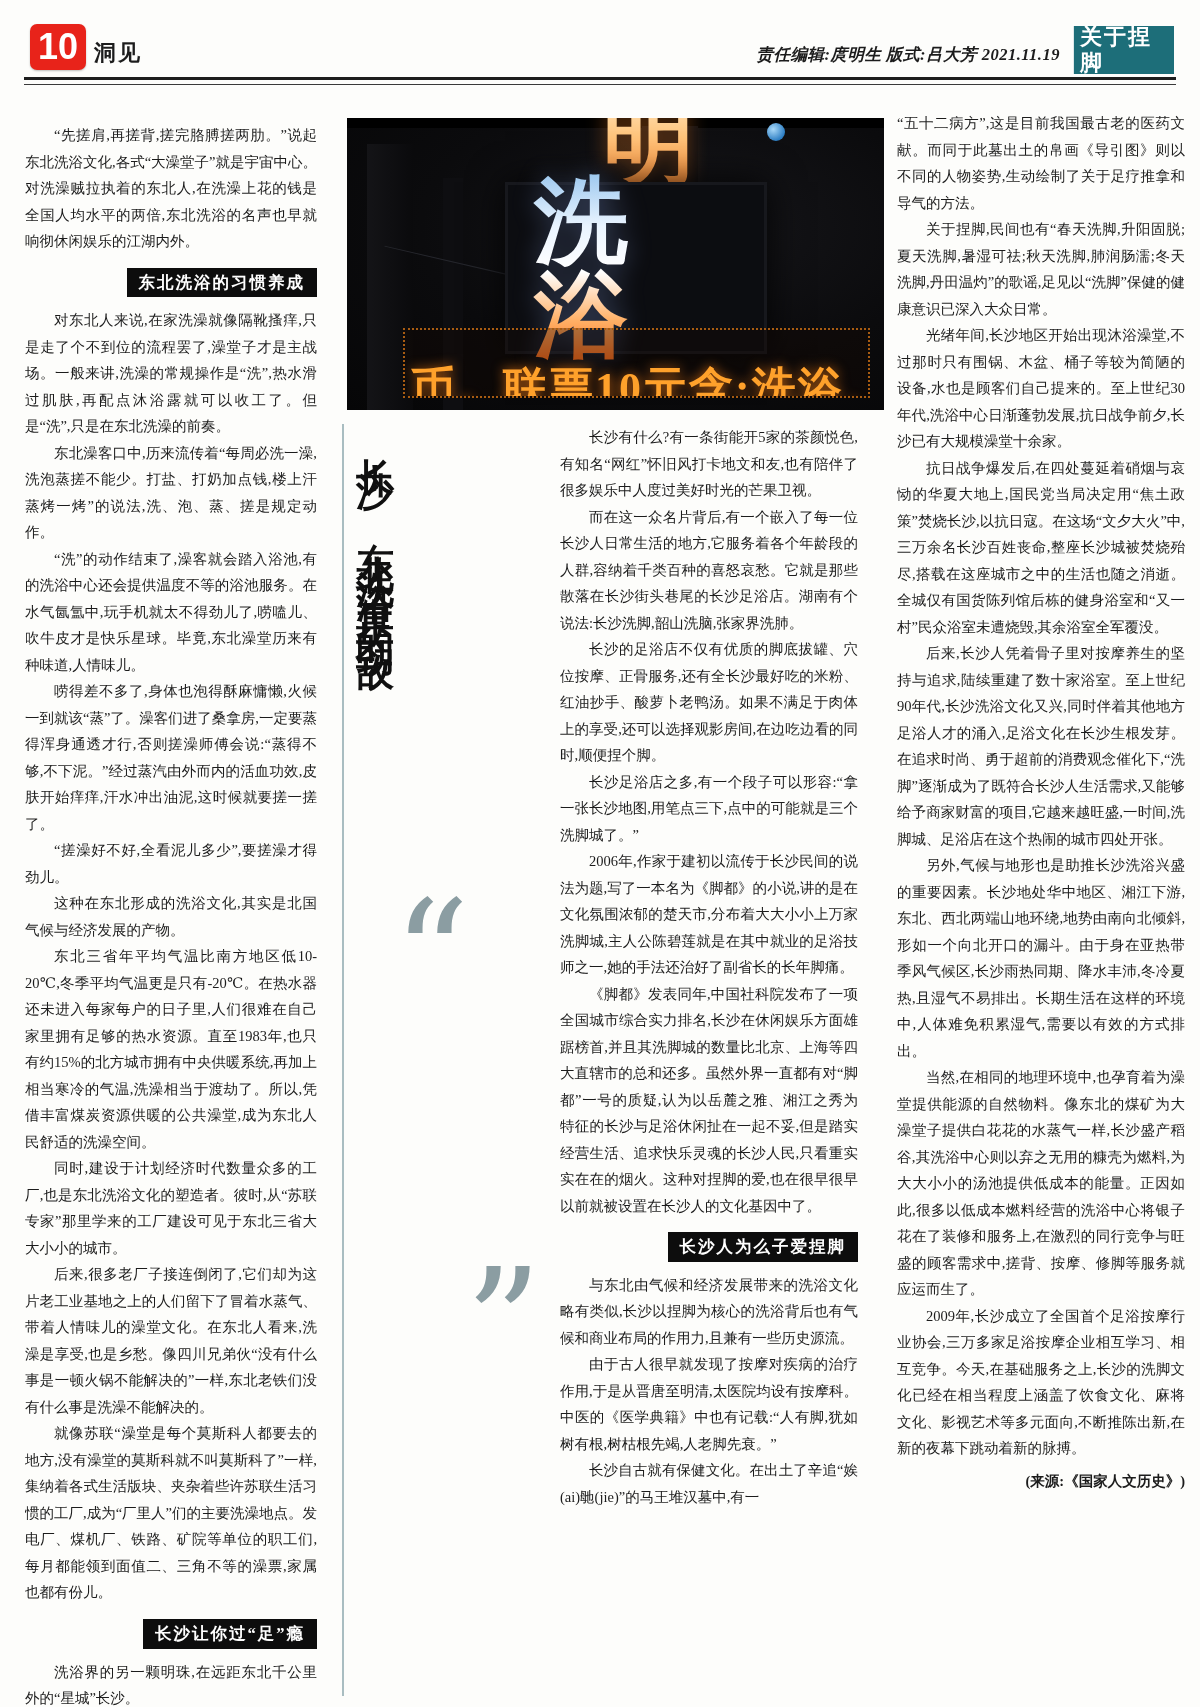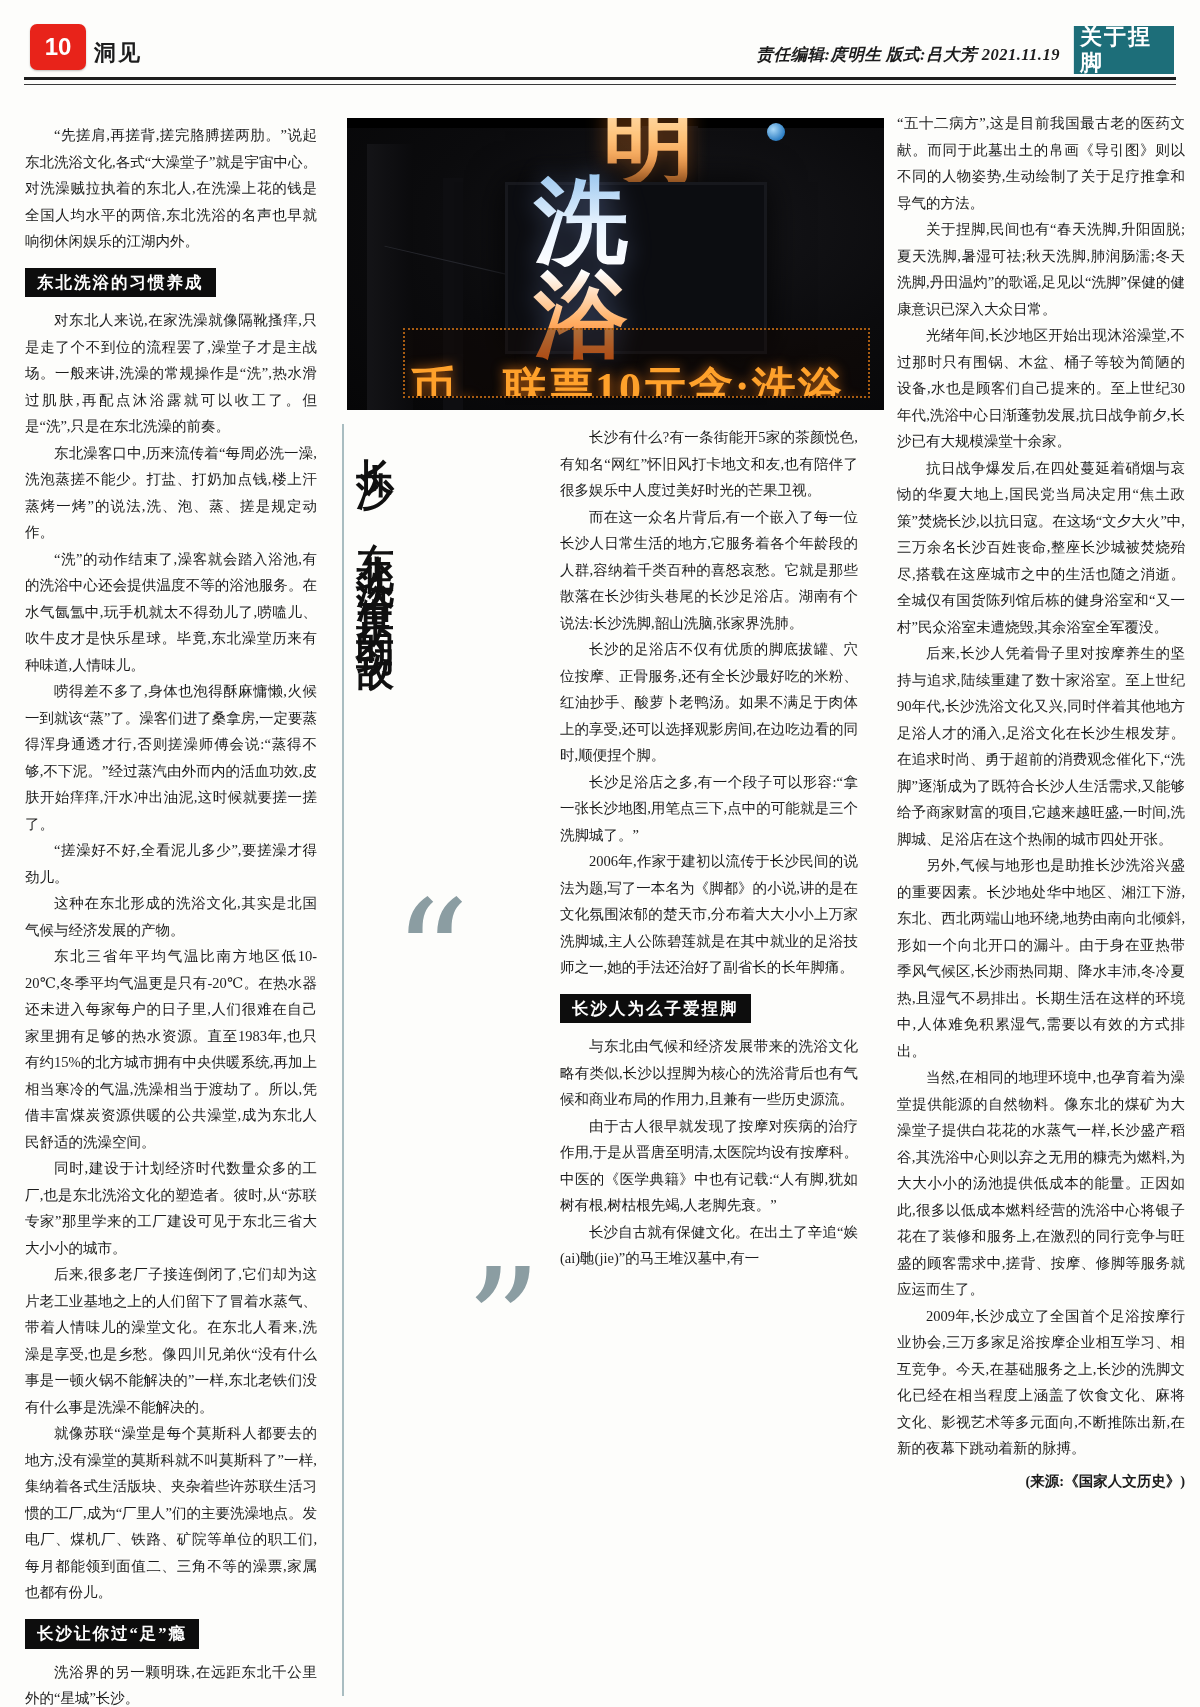--- a/index.html
+++ b/index.html
@@ -8,21 +8,21 @@
     background:#fdfdfb; overflow:hidden; color:#1c1c1c;
     font-family:"Liberation Serif","DejaVu Serif",serif;
   }
   
   .pageno-box {
     position:absolute; left:30px; top:24px; width:56px; height:46px;
     background:#e8231a; border-radius:7px; display:flex; align-items:center; justify-content:center;
     box-shadow:0 1px 2px rgba(0,0,0,.25);
   }
   .pageno-box span {
-    color:#fff; font-size:24px; font-weight:bold; line-height:1;
+    color:#fff; font-size:36px; font-weight:bold; line-height:1;
     font-family:"Liberation Sans","DejaVu Sans",sans-serif;
   }
   .section-title {
     position:absolute; left:94px; top:38px; font-size:22px; font-weight:bold;
     font-family:"Liberation Sans","DejaVu Sans",sans-serif; letter-spacing:2px;
   }
   .editor-info {
     position:absolute; right:140px; top:44px; font-size:16.5px; font-weight:bold; font-style:italic;
     letter-spacing:.5px;
   }
@@ -38,21 +38,21 @@
   .rule-thin  { position:absolute; left:24px; right:24px; top:84px; height:1px; background:#3a3a3a; }
 
   
   .col { position:absolute; overflow:hidden; font-size:14.5px; line-height:26.5px; }
   .col1 { left:25px;  top:122px; width:292px; height:1594px; }
   .col2 { left:560px; top:424px; width:298px; height:1280px; }
   .col3 { left:897px; top:110px; width:288px; height:1594px; }
   .para { margin:0; text-indent:2em; text-align:justify; }
   .para.noindent { text-indent:0; }
   .para.src { text-align:right; text-indent:0; font-weight:bold; margin-top:6px; }
-  .bar-head { display:flex; justify-content:flex-start; margin:13px 0 10px; }
+  .bar-head { display:flex; justify-content:flex-end; margin:13px 0 10px; }
   .bar-head-inner {
     background:#0d0d0d; color:#fff; font-weight:bold; font-size:16.5px;
     padding:3px 12px; letter-spacing:2px; line-height:1.45;
   }
 
   
   .vrule { position:absolute; left:342px; top:424px; width:2px; height:1272px; background:#a9bdc1; }
   .headline {
     position:absolute; left:349px; top:428px; margin:0;
     writing-mode:vertical-rl; text-orientation:upright;
@@ -171,20 +171,21 @@
   <h1 class="headline">长沙!东北洗浴真正的劲敌</h1>
   <div class="quote-mark quote-open">“</div>
   <div class="quote-mark quote-close">”</div>
 
   <section class="col col2">
       <p class="para">长沙有什么?有一条街能开5家的茶颜悦色,有知名“网红”怀旧风打卡地文和友,也有陪伴了很多娱乐中人度过美好时光的芒果卫视。</p>
       <p class="para">而在这一众名片背后,有一个嵌入了每一位长沙人日常生活的地方,它服务着各个年龄段的人群,容纳着千类百种的喜怒哀愁。它就是那些散落在长沙街头巷尾的长沙足浴店。湖南有个说法:长沙洗脚,韶山洗脑,张家界洗肺。</p>
       <p class="para">长沙的足浴店不仅有优质的脚底拔罐、穴位按摩、正骨服务,还有全长沙最好吃的米粉、红油抄手、酸萝卜老鸭汤。如果不满足于肉体上的享受,还可以选择观影房间,在边吃边看的同时,顺便捏个脚。</p>
       <p class="para">长沙足浴店之多,有一个段子可以形容:“拿一张长沙地图,用笔点三下,点中的可能就是三个洗脚城了。”</p>
       <p class="para">2006年,作家于建初以流传于长沙民间的说法为题,写了一本名为《脚都》的小说,讲的是在文化氛围浓郁的楚天市,分布着大大小小上万家洗脚城,主人公陈碧莲就是在其中就业的足浴技师之一,她的手法还治好了副省长的长年脚痛。</p>
+      <p class="para">《脚都》发表同年,中国社科院发布了一项全国城市综合实力排名,长沙在休闲娱乐方面雄踞榜首,并且其洗脚城的数量比北京、上海等四大直辖市的总和还多。虽然外界一直都有对“脚都”一号的质疑,认为以岳麓之雅、湘江之秀为特征的长沙与足浴休闲扯在一起不妥,但是踏实经营生活、追求快乐灵魂的长沙人民,只看重实实在在的烟火。这种对捏脚的爱,也在很早很早以前就被设置在长沙人的文化基因中了。</p>
       <div class="bar-head">
         <span class="bar-head-inner">长沙人为么子爱捏脚</span>
       </div>
       <p class="para">与东北由气候和经济发展带来的洗浴文化略有类似,长沙以捏脚为核心的洗浴背后也有气候和商业布局的作用力,且兼有一些历史源流。</p>
       <p class="para">由于古人很早就发现了按摩对疾病的治疗作用,于是从晋唐至明清,太医院均设有按摩科。中医的《医学典籍》中也有记载:“人有脚,犹如树有根,树枯根先竭,人老脚先衰。”</p>
       <p class="para">长沙自古就有保健文化。在出土了辛追“娭(ai)毑(jie)”的马王堆汉墓中,有一</p>
     </section>
 
   <section class="col col3">
       <p class="para noindent">“五十二病方”,这是目前我国最古老的医药文献。而同于此墓出土的帛画《导引图》则以不同的人物姿势,生动绘制了关于足疗推拿和导气的方法。</p>

